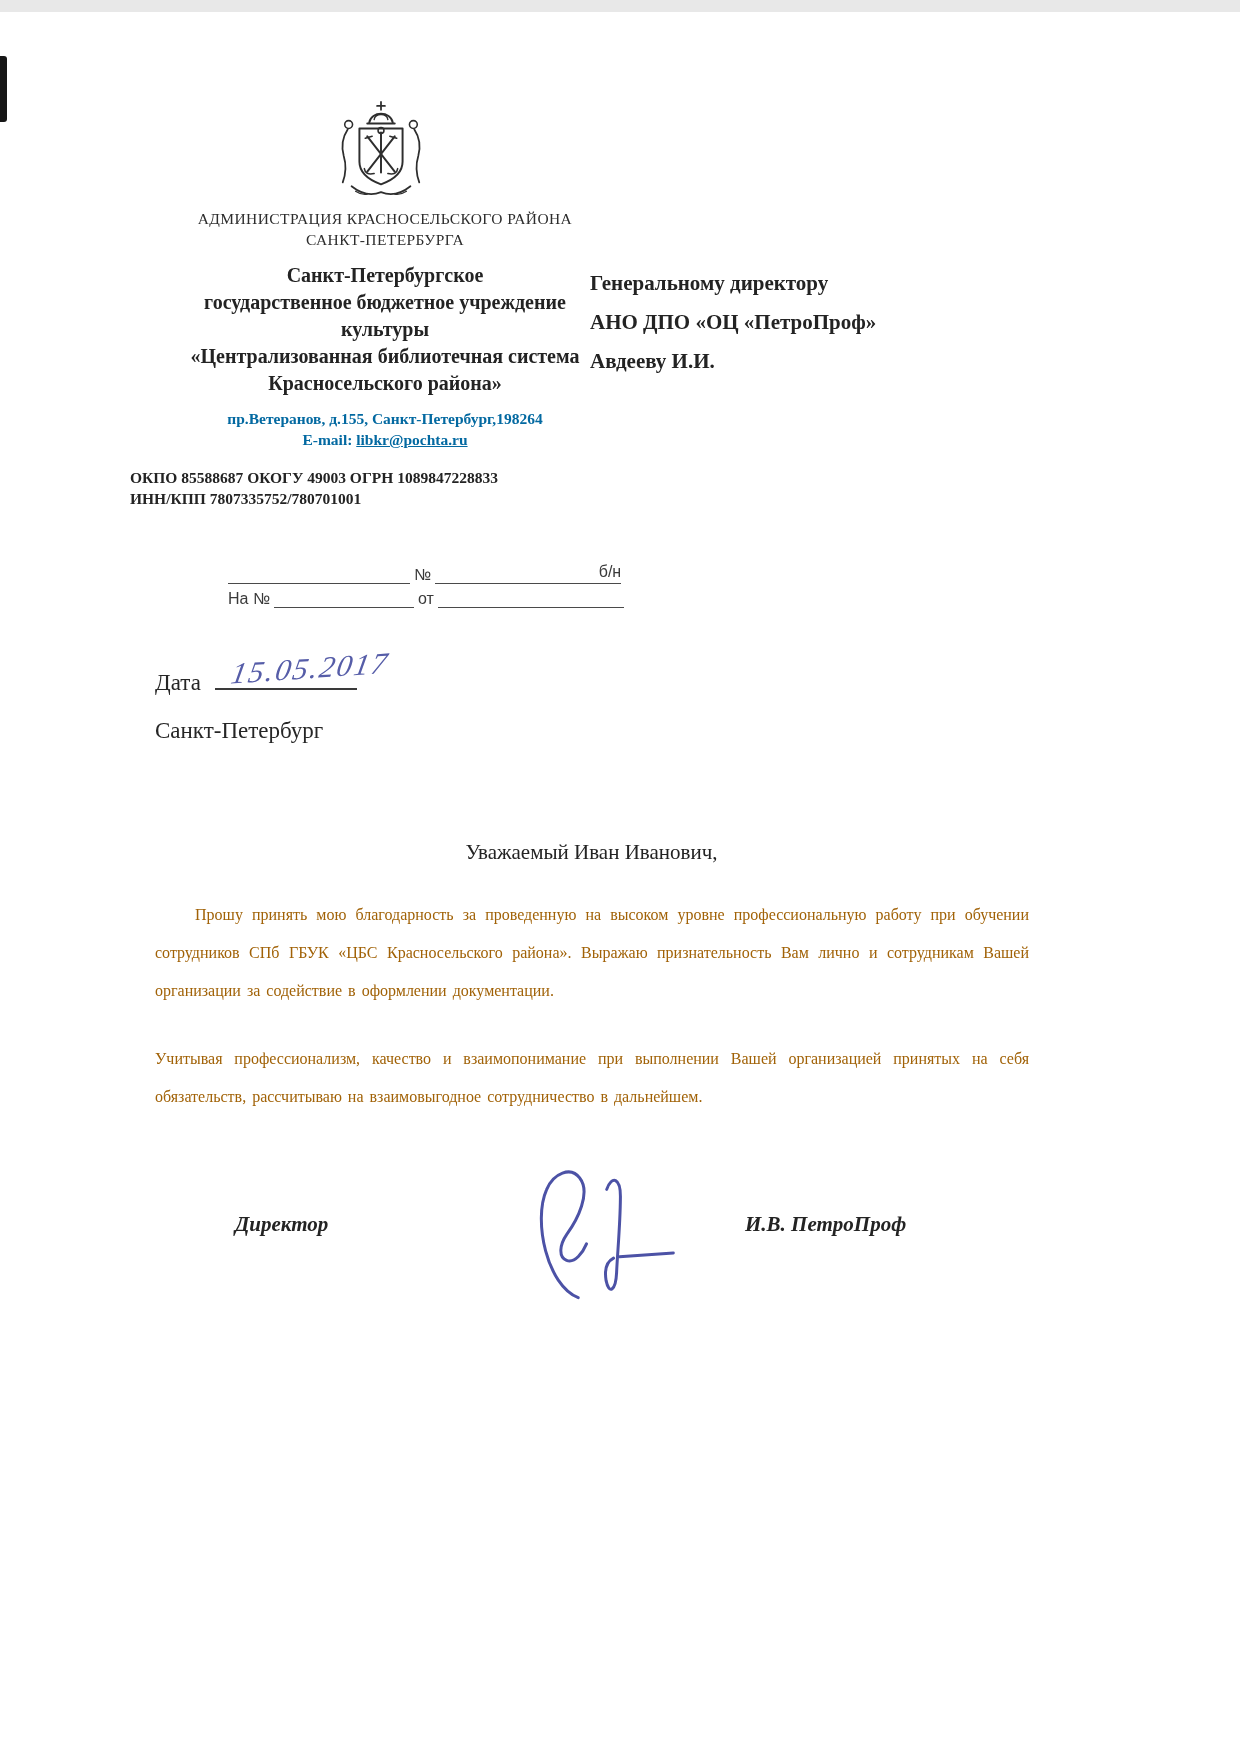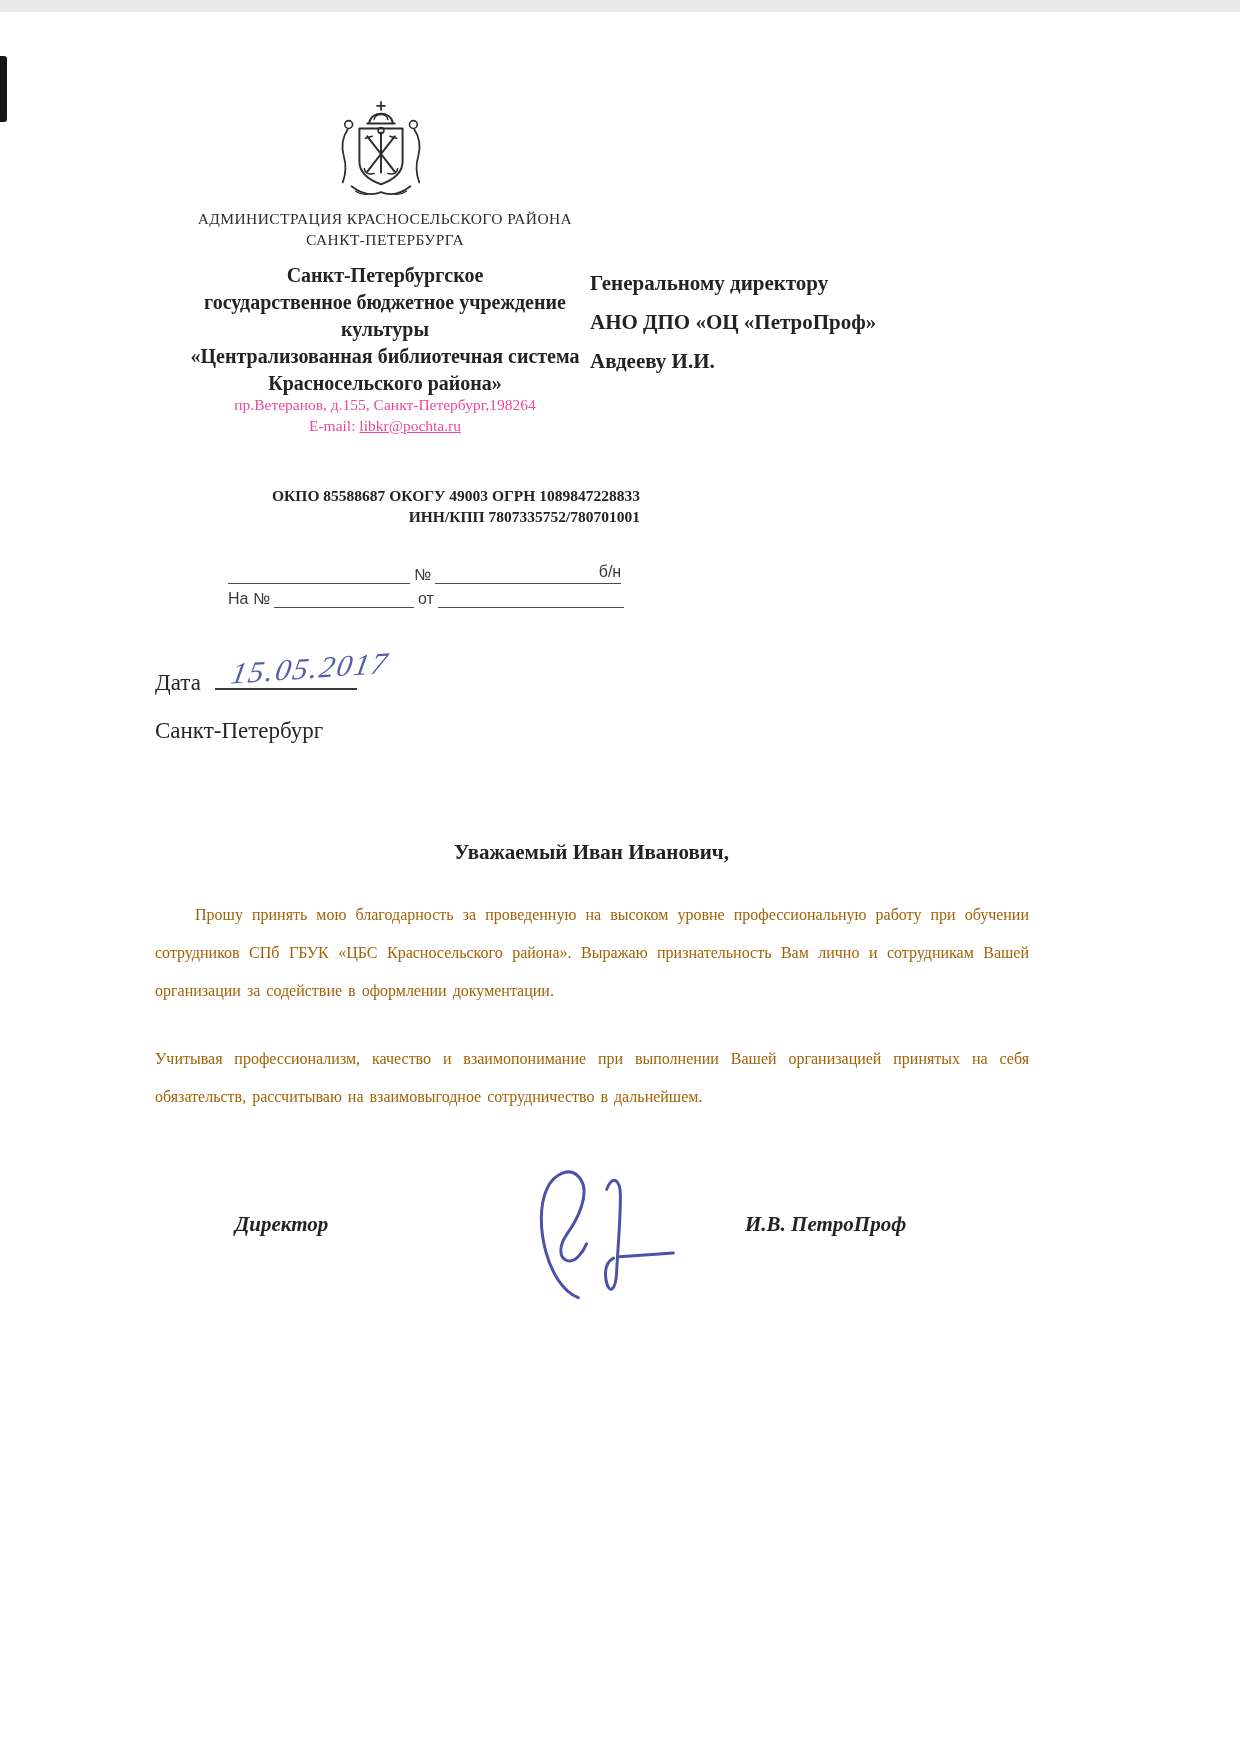--- a/index.html
+++ b/index.html
@@ -13,45 +13,45 @@
   .scan-mark{left:0;top:44px;width:7px;height:66px;background:#161616;border-radius:0 3px 3px 0;}
   
   .emblem{left:322px;top:88px;width:118px;height:102px;}
   
   .admin-block{left:120px;top:196px;width:530px;text-align:center;
     font-size:15.5px;letter-spacing:.4px;line-height:21px;color:#2d2d2d;}
   
   .org-block{left:110px;top:250px;width:550px;text-align:center;
     font-size:20px;font-weight:bold;line-height:27px;color:#232323;}
   
-  .addr-block{left:140px;top:382px;width:490px;text-align:center;
-    font-size:15.5px;font-weight:normal;line-height:21px;color:#ec4899;}
+  .addr-block{left:140px;top:396px;width:490px;text-align:center;
+    font-size:15.5px;font-weight:bold;line-height:21px;color:#0369a1;}
   .addr-block .email-val{text-decoration:underline;}
   
-  .codes-block{left:130px;top:473px;width:510px;text-align:right;
+  .codes-block{left:130px;top:455px;width:510px;text-align:left;
     font-size:15.5px;font-weight:bold;line-height:21px;color:#232323;}
   
   .ref-block{left:228px;top:548px;width:420px;
     font-family:"Liberation Sans", sans-serif;font-size:16px;color:#3a3a3a;}
   .ref-row{display:flex;align-items:flex-end;height:24px;margin-bottom:0;}
   .ref-line{border-bottom:1.6px solid #4a4a4a;display:inline-block;height:20px;text-align:right;}
   .ref-lbl{padding:0 4px;white-space:nowrap;}
   
   .recipient{left:590px;top:252px;width:430px;
     font-size:21px;font-weight:bold;line-height:39px;color:#232323;}
   
   .date-row{left:155px;top:648px;font-size:23px;color:#262626;}
   .date-line{display:inline-block;width:142px;border-bottom:2px solid #3a3a3a;height:28px;margin-left:14px;}
   .date-hand{position:absolute;left:78px;top:-10px;width:190px;
     font-style:italic;font-size:30px;letter-spacing:2px;color:#565da8;
     transform:skewX(-14deg) rotate(-4deg);white-space:nowrap;}
   .city{left:155px;top:706px;font-size:23px;color:#262626;}
   
   .salutation{left:155px;top:828px;width:873px;text-align:center;
-    font-size:21px;font-weight:bold;color:#232323;}
+    font-size:21px;font-weight:normal;color:#232323;}
   .para{left:155px;width:874px;font-size:16px;line-height:38px;
     text-align:justify;color:#a16207;word-spacing:2px;}
   .para1{top:884px;text-indent:40px;}
   .para2{top:1028px;}
   
   .sig-title{left:235px;top:1200px;font-size:21px;font-weight:bold;font-style:italic;color:#232323;}
   .sig-name{left:745px;top:1200px;font-size:21px;font-weight:bold;font-style:italic;color:#232323;}
   .sig-ink{left:512px;top:1142px;width:175px;height:165px;}
 </style>
 </head>

